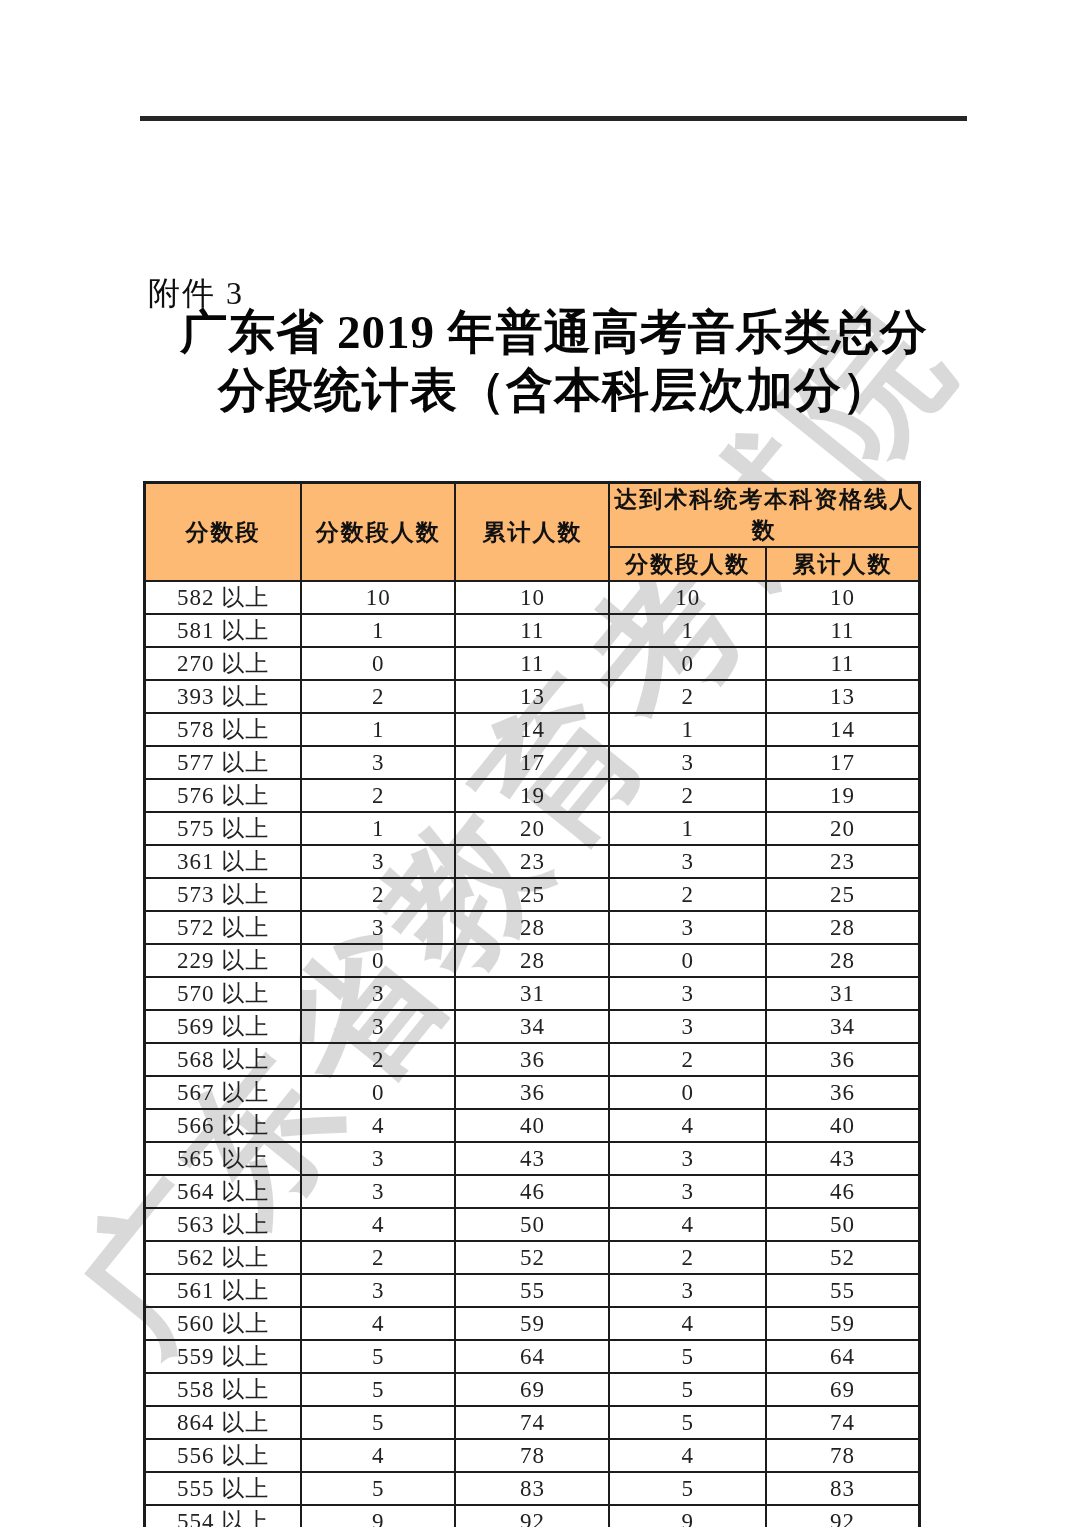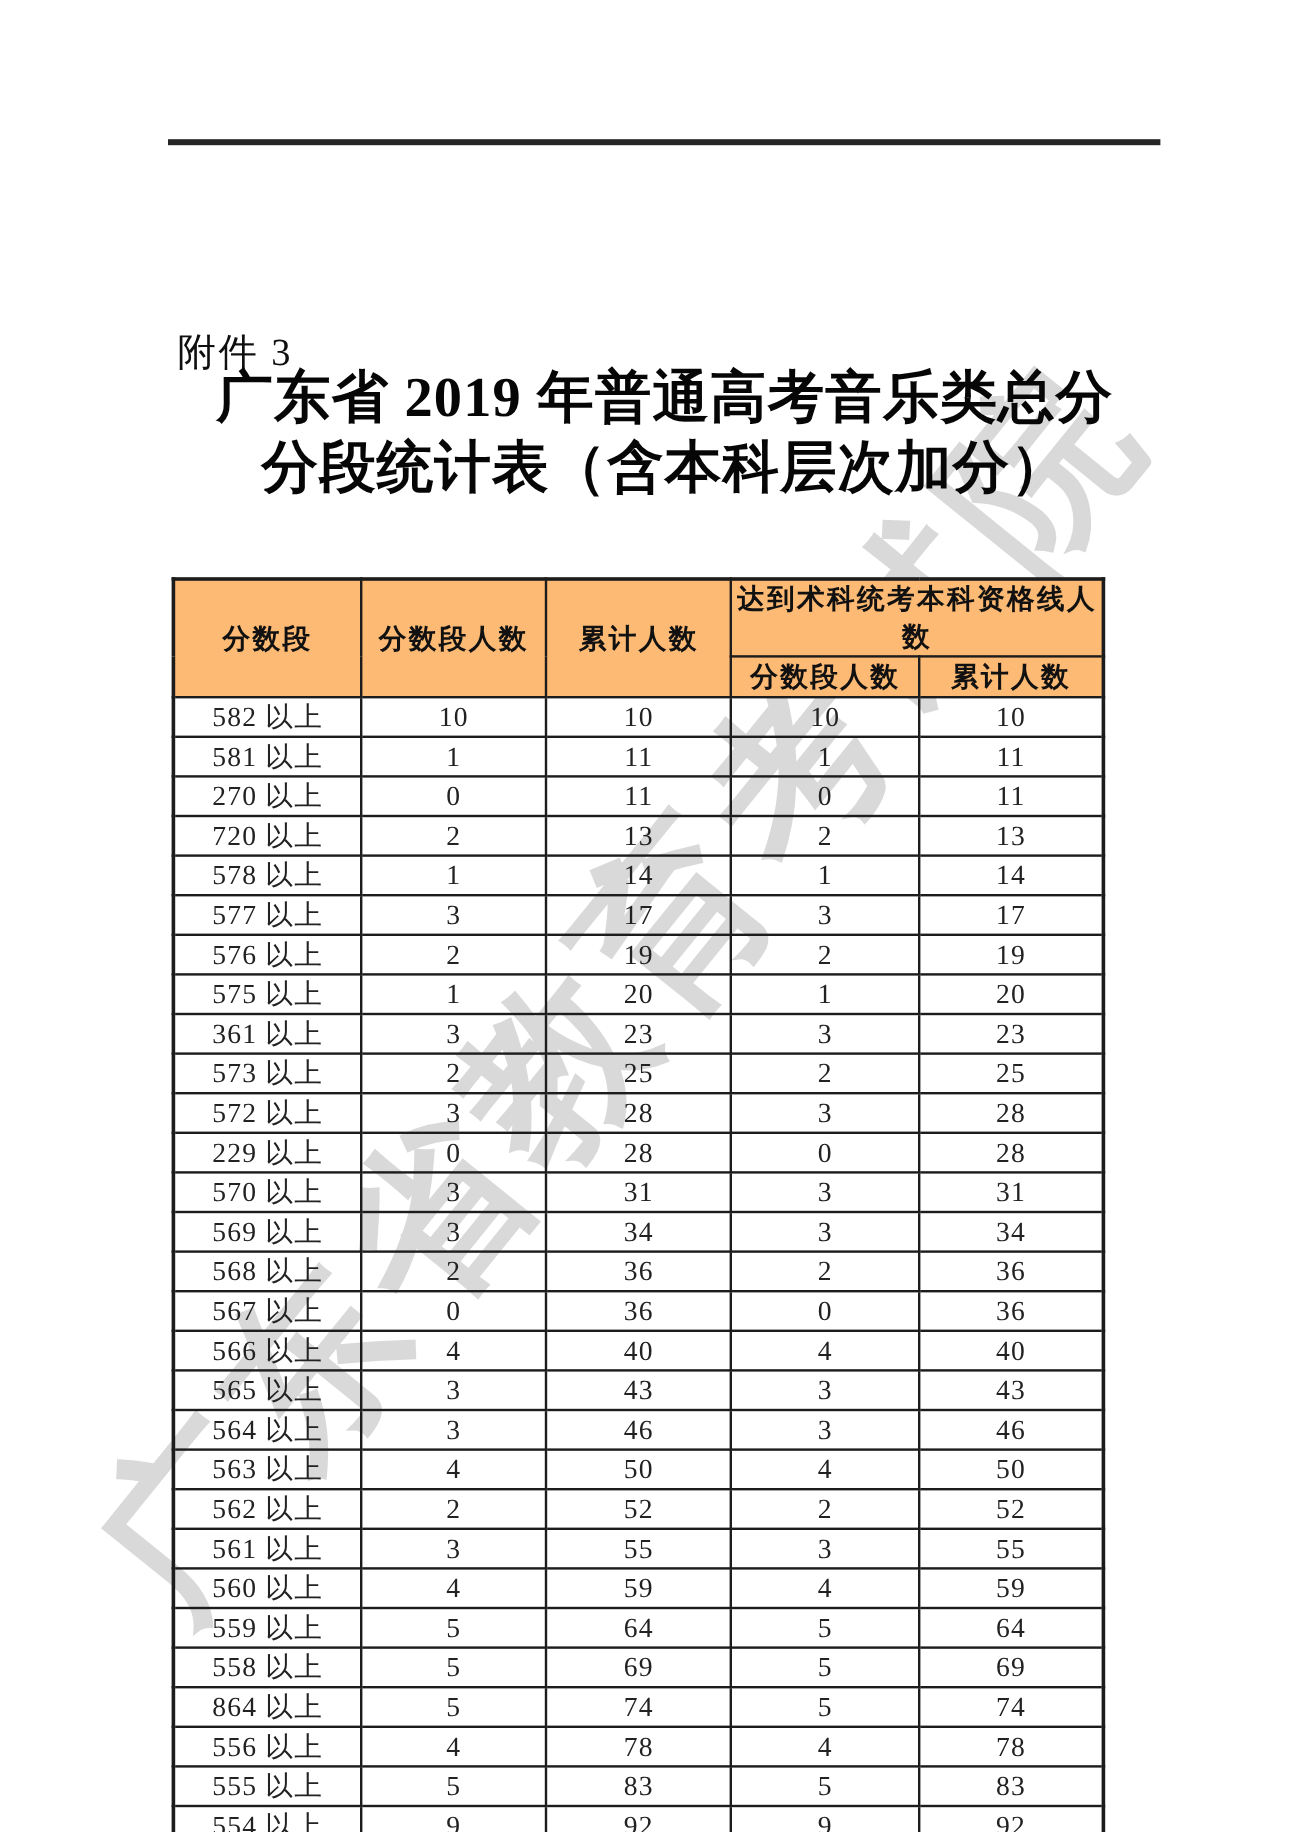--- a/index.html
+++ b/index.html
@@ -135,21 +135,21 @@
           <td>11</td>
         </tr>
         <tr>
           <td>270 以上</td>
           <td>0</td>
           <td>11</td>
           <td>0</td>
           <td>11</td>
         </tr>
         <tr>
-          <td>720 以上</td>
+          <td>393 以上</td>
           <td>2</td>
           <td>13</td>
           <td>2</td>
           <td>13</td>
         </tr>
         <tr>
           <td>578 以上</td>
           <td>1</td>
           <td>14</td>
           <td>1</td>

